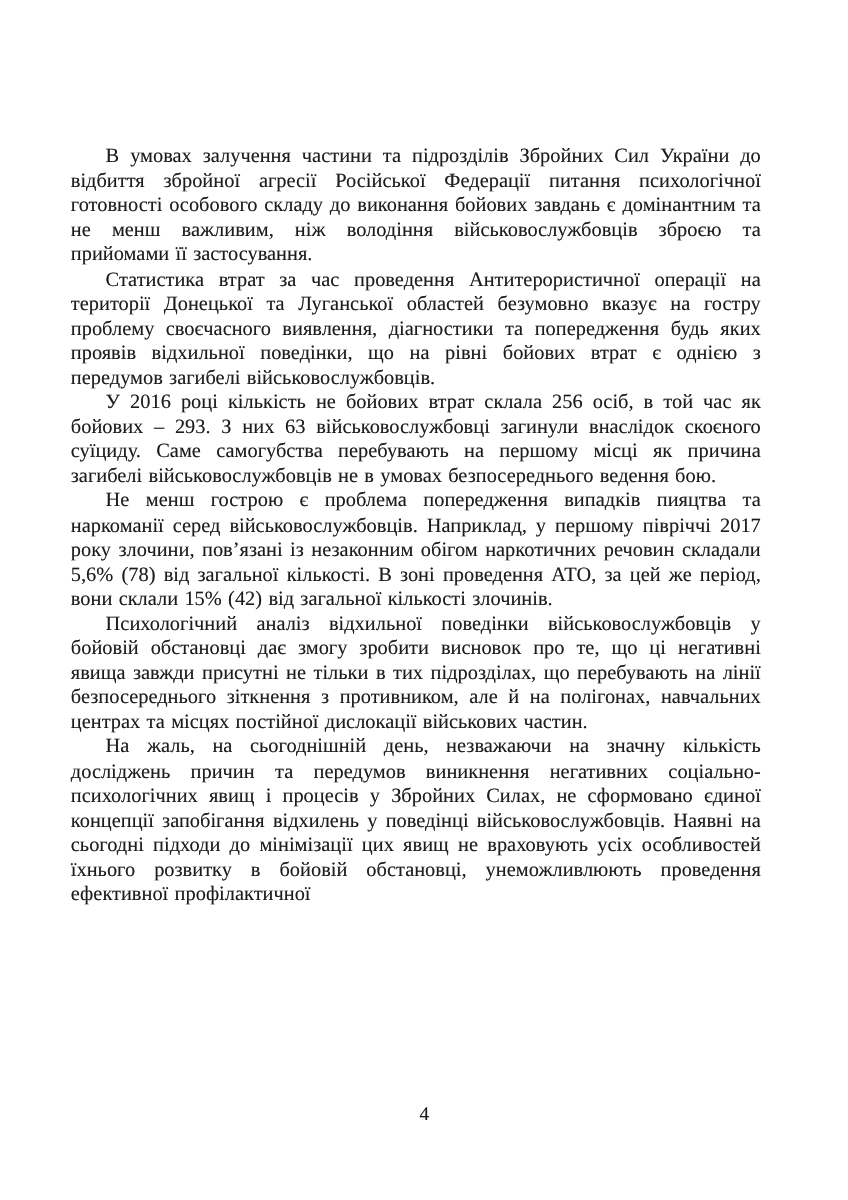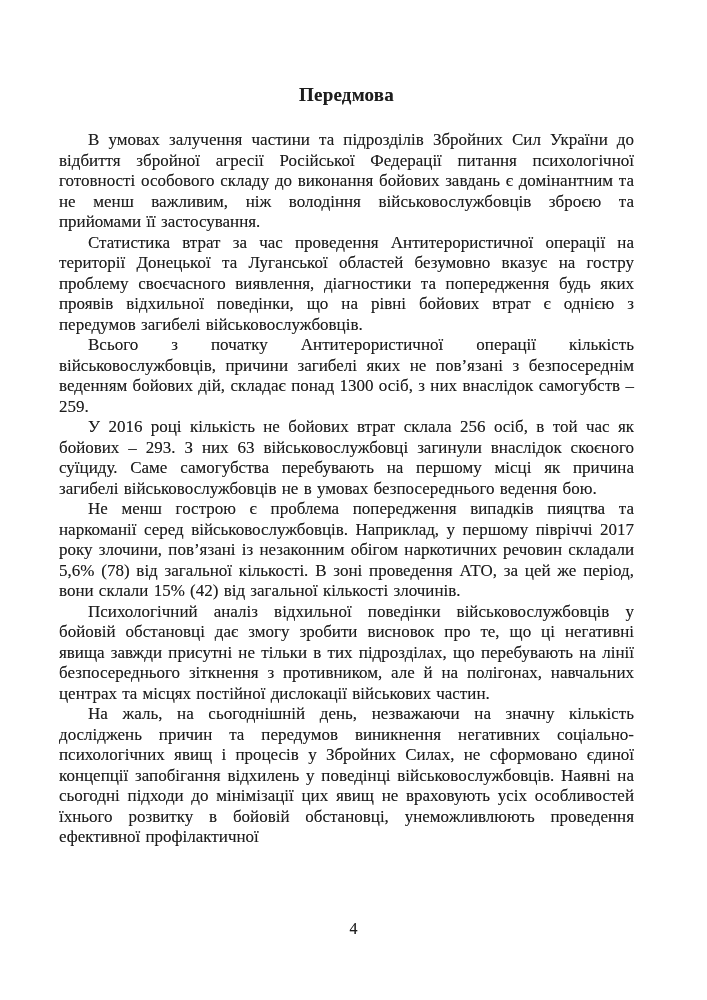--- a/index.html
+++ b/index.html
@@ -23,21 +23,21 @@
     left: 59px;
     width: 575px;
     margin: 0;
     text-align: center;
     font-size: 19px;
     font-weight: bold;
     letter-spacing: 0.2px;
   }
   .doc-body {
     position: absolute;
-    top: 130px;
+    top: 120px;
     left: 59px;
     width: 575px;
     text-align: justify;
     font-size: 17px;
     line-height: 20.5px;
   }
   .para {
     margin: 0;
     text-indent: 29px;
     word-spacing: 1px;
@@ -48,24 +48,22 @@
     left: 0;
     width: 707px;
     text-align: center;
     font-size: 16px;
   }
 </style>
 </head>
 <body>
 
 <div class="page">
-  <h1 class="title">Передмова</h1>
   <div class="doc-body">
     <p class="para">В умовах залучення частини та підрозділів Збройних Сил України до відбиття збройної агресії Російської Федерації питання психологічної готовності особового складу до виконання бойових завдань є домінантним та не менш важливим, ніж володіння військовослужбовців зброєю та прийомами її застосування.</p>
     <p class="para">Статистика втрат за час проведення Антитерористичної операції на території Донецької та Луганської областей безумовно вказує на гостру проблему своєчасного виявлення, діагностики та попередження будь яких проявів відхильної поведінки, що на рівні бойових втрат є однією з передумов загибелі військовослужбовців.</p>
-    <p class="para">Всього з початку Антитерористичної операції кількість військовослужбовців, причини загибелі яких не пов’язані з безпосереднім веденням бойових дій, складає понад 1300 осіб, з них внаслідок самогубств – 259.</p>
     <p class="para">У 2016 році кількість не бойових втрат склала 256 осіб, в той час як бойових – 293. З них 63 військовослужбовці загинули внаслідок скоєного суїциду. Саме самогубства перебувають на першому місці як причина загибелі військовослужбовців не в умовах безпосереднього ведення бою.</p>
     <p class="para">Не менш гострою є проблема попередження випадків пияцтва та наркоманії серед військовослужбовців. Наприклад, у першому півріччі 2017 року злочини, пов’язані із незаконним обігом наркотичних речовин складали 5,6% (78) від загальної кількості. В зоні проведення АТО, за цей же період, вони склали 15% (42) від загальної кількості злочинів.</p>
     <p class="para">Психологічний аналіз відхильної поведінки військовослужбовців у бойовій обстановці дає змогу зробити висновок про те, що ці негативні явища завжди присутні не тільки в тих підрозділах, що перебувають на лінії безпосереднього зіткнення з противником, але й на полігонах, навчальних центрах та місцях постійної дислокації військових частин.</p>
     <p class="para">На жаль, на сьогоднішній день, незважаючи на значну кількість досліджень причин та передумов виникнення негативних соціально-психологічних явищ і процесів у Збройних Силах, не сформовано єдиної концепції запобігання відхилень у поведінці військовослужбовців. Наявні на сьогодні підходи до мінімізації цих явищ не враховують усіх особливостей їхнього розвитку в бойовій обстановці, унеможливлюють проведення ефективної профілактичної</p>
   </div>
   <div class="page-number">4</div>
 </div>
 
 </body></html>

